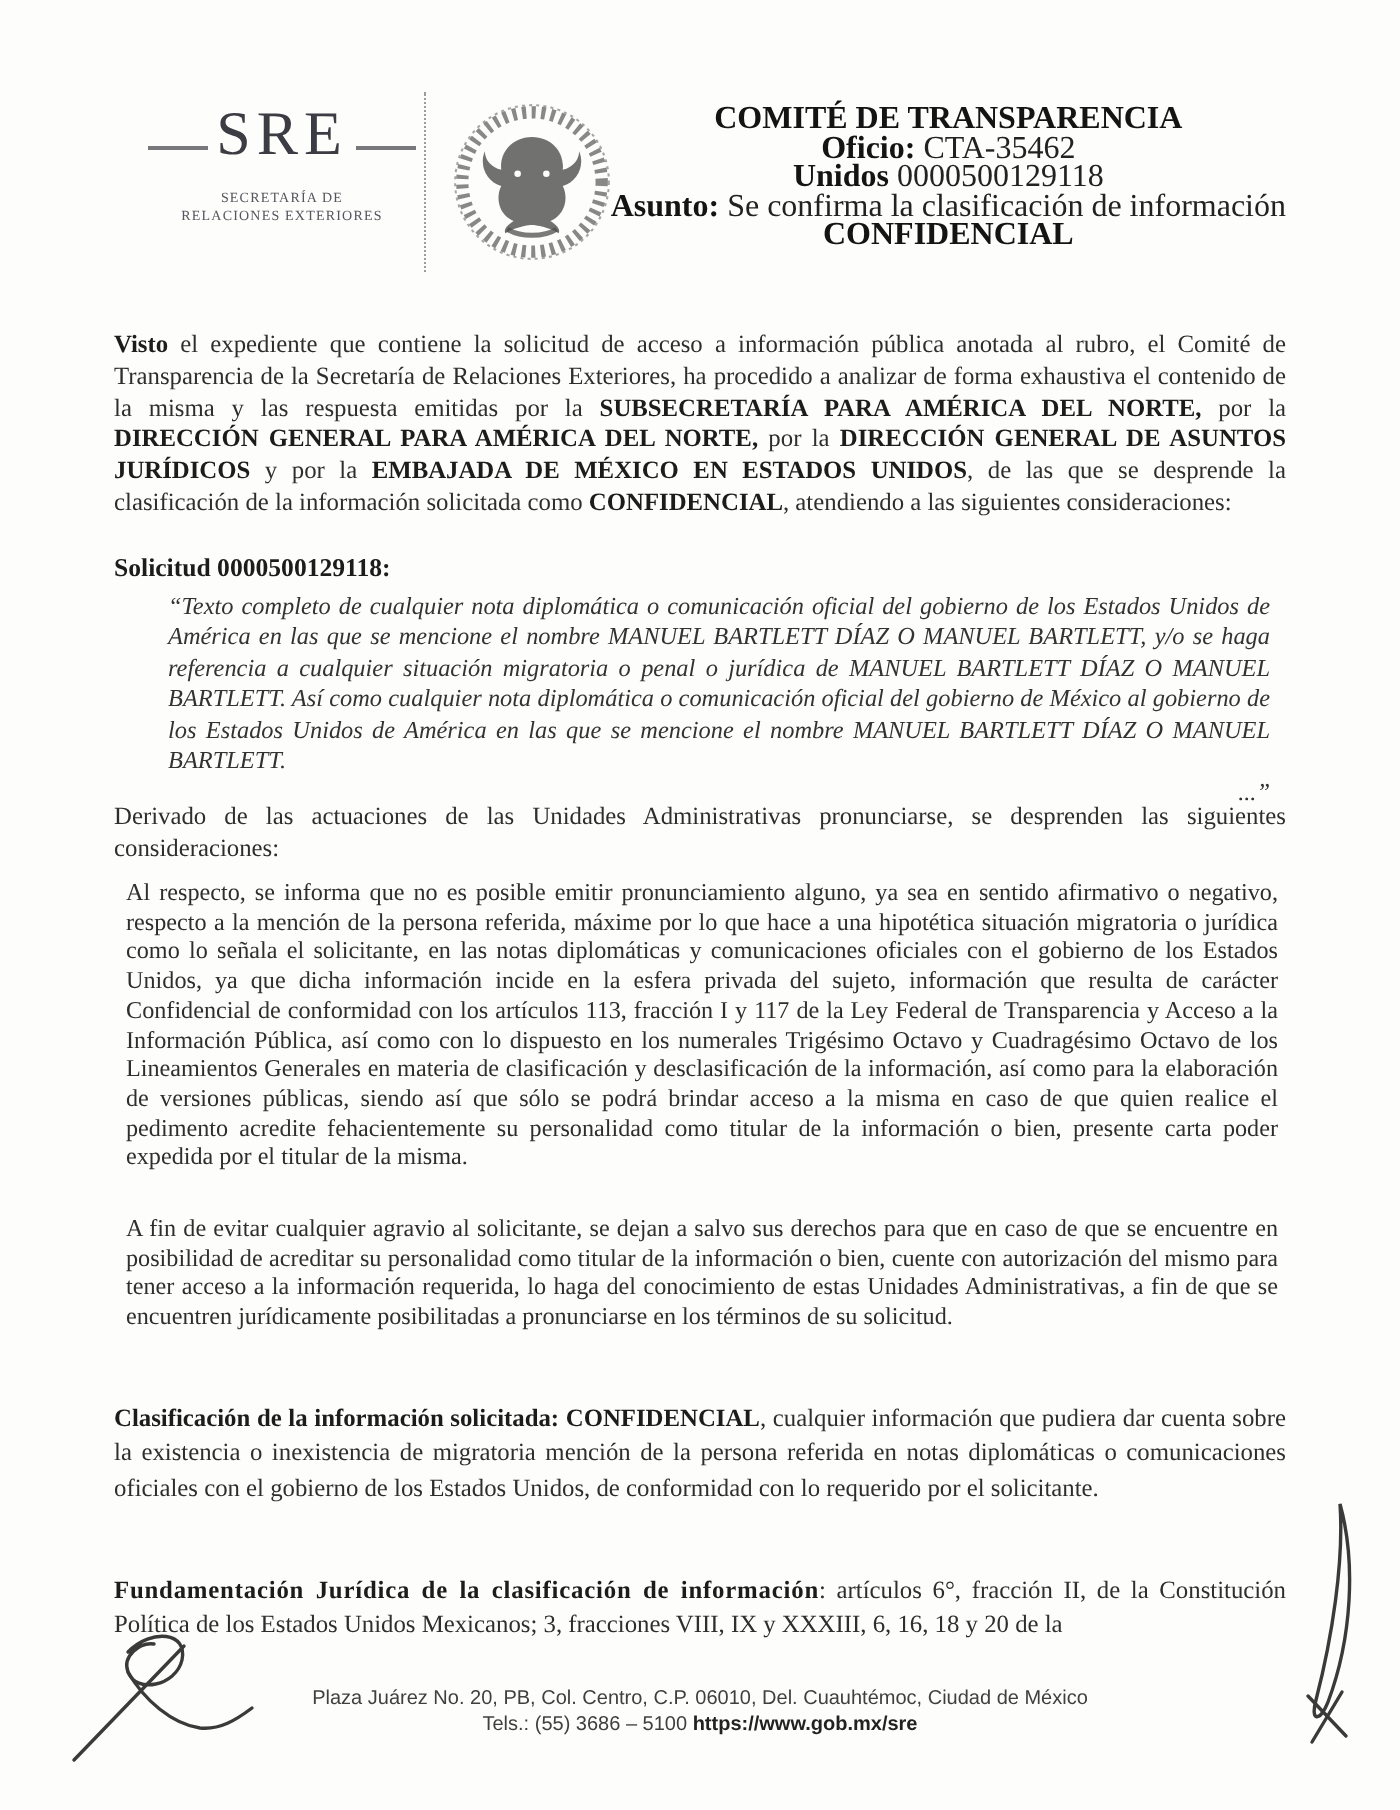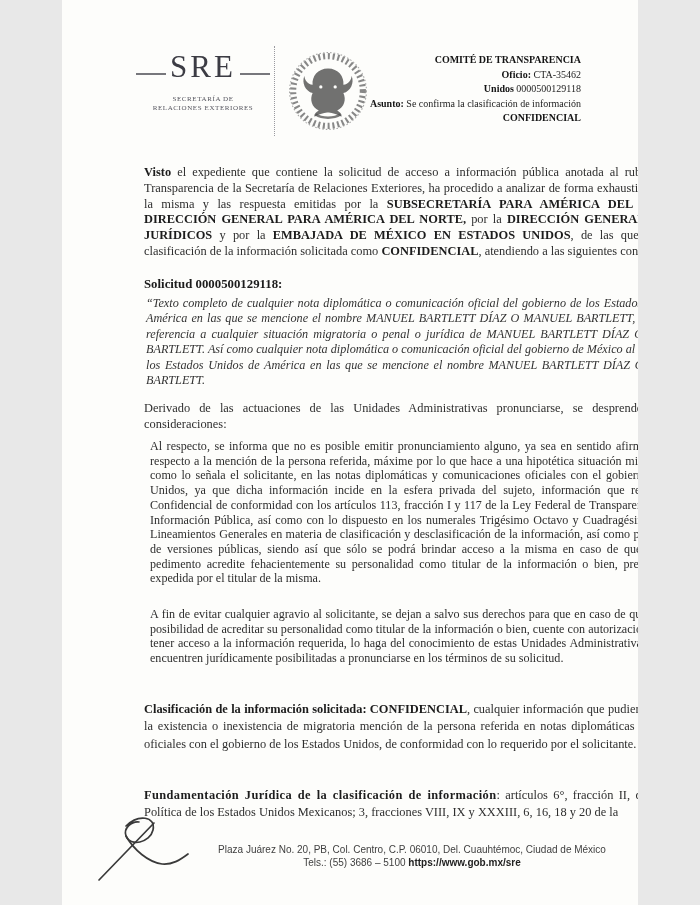--- a/index.html
+++ b/index.html
@@ -1,38 +1,38 @@
 <!DOCTYPE html>
 <html><head>
 <meta charset="utf-8">
 <style>
   html,body{margin:0;padding:0;background:#e8e8e8;}
   .page{
-    position:relative;width:576px;height:905px;margin:0 auto;
+    position:relative;width:700px;height:905px;margin:0 auto;
     background:#fdfdfb;overflow:hidden;
     font-family:"Liberation Serif","DejaVu Serif",serif;
     color:#2e2e2e;
   }
   .abs{position:absolute;}
   p{margin:0;}
   b{color:#1c1c1c;}
 
   
   .sre-logo{left:74px;top:52px;width:134px;text-align:center;color:#3c3c44;}
   .sre-row{display:flex;align-items:flex-end;justify-content:center;}
   .sre-rule{flex:1;height:2px;background:#4a4a52;margin-bottom:7px;opacity:.75;}
   .sre-acronym{font-size:31px;letter-spacing:3px;line-height:30px;padding:0 4px;font-weight:400;}
   .sre-subtitle{font-size:7px;letter-spacing:.6px;line-height:8.5px;color:#55555e;margin-top:13px;}
   .header-divider{left:212px;top:46px;height:90px;width:0;border-left:1px dotted #9a9aa0;}
   .seal{left:225px;top:50px;width:82px;height:82px;}
-  .header-meta{right:57px;top:53px;text-align:right;font-size:10px;line-height:14.5px;color:#222;}
+  .header-meta{right:57px;top:53px;text-align:center;font-size:16px;line-height:14.5px;color:#222;}
   .header-meta b{color:#141414;}
 
   
-  .para{left:57px;width:586px;text-align:justify;font-size:12.4px;line-height:15.8px;margin-left:25px;}
+  .para{left:57px;width:586px;text-align:justify;font-size:12.4px;line-height:15.8px;}
   .p-visto{top:165px;}
   .h-solicitud{top:277px;font-size:12.8px;}
   .quote-block{left:84px;top:296px;width:551px;}
   .quote-text{font-style:italic;text-align:justify;font-size:12.2px;line-height:15.4px;color:#333;}
   .quote-end{text-align:right;font-style:italic;font-size:12.2px;margin-top:1px;}
   .p-derivado{top:401px;}
   .p-indent{left:63px;width:576px;line-height:14.7px;font-size:12.1px;}
   .p-alrespecto{top:439px;}
   .p-afin{top:607px;}
   .p-clasificacion{top:701px;line-height:17.4px;}

